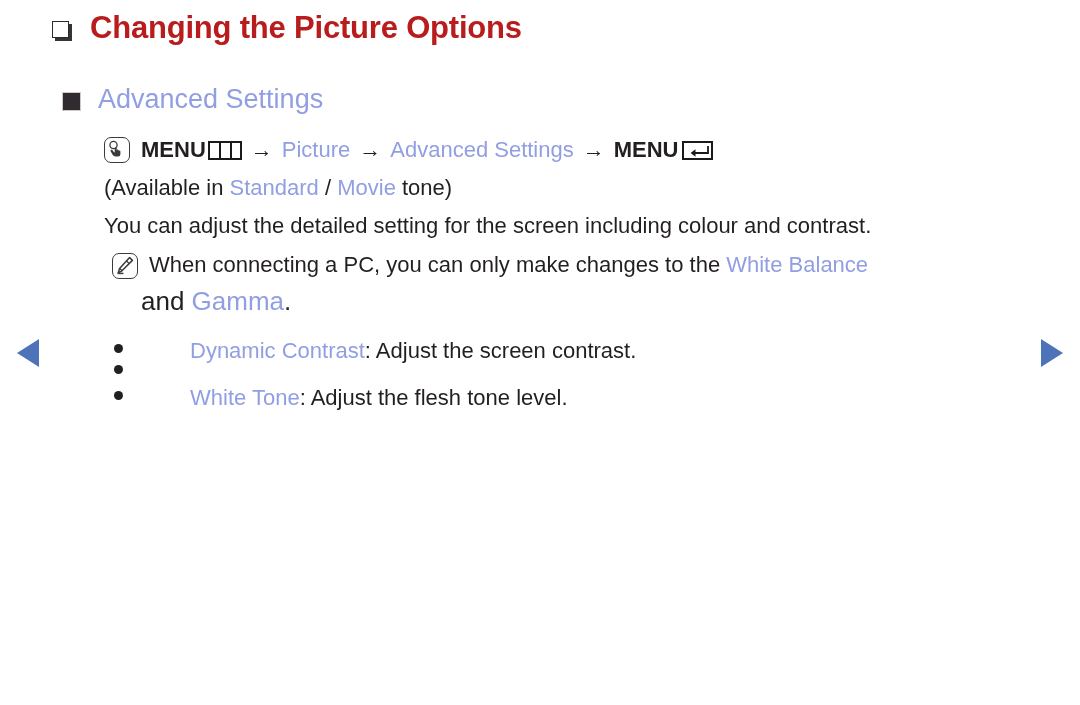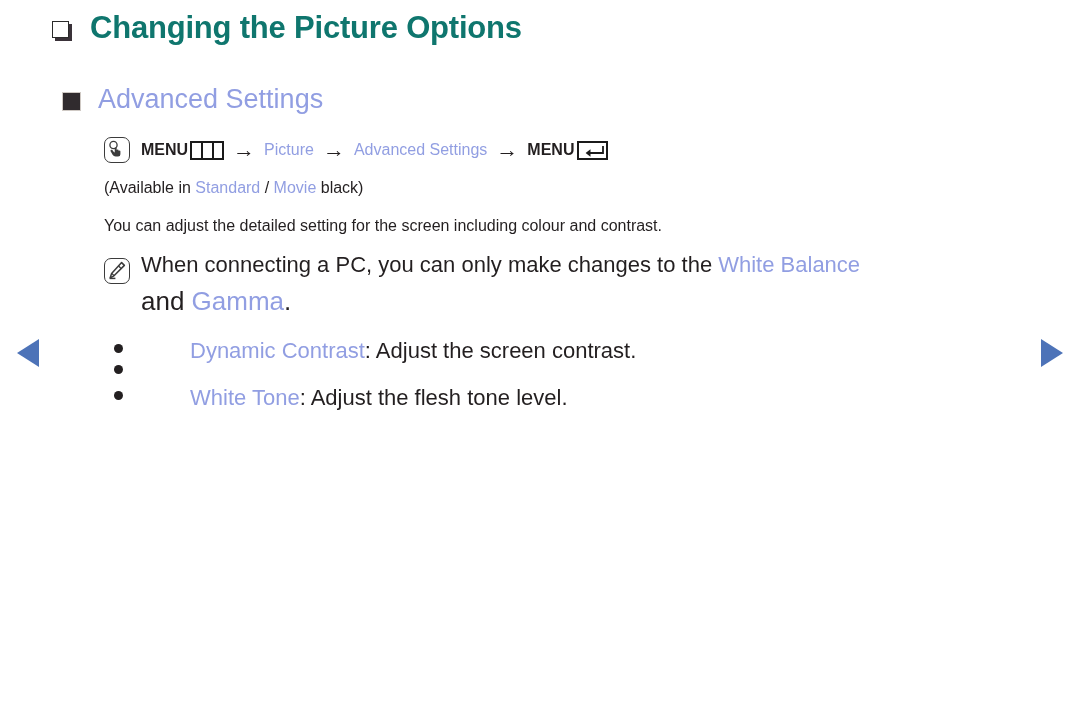--- a/index.html
+++ b/index.html
@@ -48,21 +48,21 @@
     top: 0;
     width: 15px;
     height: 15px;
     background: #ffffff;
     border: 1px solid #2b2b2b;
   }
   .page-title-text {
     font-size: 31px;
     font-weight: bold;
     letter-spacing: -0.2px;
-    color: #0f766e;
+    color: #b91c1c;
     white-space: nowrap;
   }
 
   
   .section-head {
     position: absolute;
     left: 62px;
     top: 84px;
     display: flex;
     align-items: center;
@@ -83,21 +83,21 @@
   }
 
   
   .body-block {
     position: absolute;
     left: 104px;
     top: 131px;
     width: 910px;
   }
   .line {
-    font-size: 16px;
+    font-size: 22px;
     line-height: 38px;
     color: #231f20;
     white-space: nowrap;
   }
   .accent { color: #919ee2; }
   .bold { font-weight: bold; }
 
   
   .menu-path {
     display: flex;
@@ -156,22 +156,23 @@
     box-sizing: border-box;
     position: relative;
     margin-left: 3px;
     vertical-align: -2px;
   }
   .glyph-enter svg { position: absolute; left: 3px; top: 2px; }
 
   
   .note-row {
     display: flex;
-    align-items: flex-end;
+    align-items: flex-start;
     margin-top: 1px;
+    margin-left: 8px;
   }
   .icon-note {
     position: relative;
     width: 26px;
     height: 26px;
     border: 1.6px solid #3b3b3b;
     border-radius: 7px;
     flex: 0 0 auto;
     margin-right: 11px;
     margin-top: 7px;
@@ -271,21 +272,21 @@
     <span class="line bold">MENU</span>
     <span class="glyph-enter">
       <svg width="24" height="13" viewBox="0 0 24 13">
         <path d="M21 1 L21 8 L5 8" fill="none" stroke="#1a1a1a" stroke-width="1.8"></path>
         <path d="M8.5 4.2 L3.6 8 L8.5 11.8 Z" fill="#1a1a1a"></path>
       </svg>
     </span>
   </div>
 
   <div class="line">
-    <span>(Available in </span><span class="accent">Standard</span><span> / </span><span class="accent">Movie</span><span> black)</span>
+    <span>(Available in </span><span class="accent">Standard</span><span> / </span><span class="accent">Movie</span><span> tone)</span>
   </div>
 
   <div class="line">You can adjust the detailed setting for the screen including colour and contrast.</div>
 
   <div class="note-row">
     <span class="icon-note">
       <svg width="23" height="23" viewBox="0 0 23 23">
         <path d="M16.6 3.6 L19.4 6.4 L9.0 16.8 L5.2 18.8 L6.6 14.6 Z" fill="none" stroke="#3b3b3b" stroke-width="1.5" stroke-linejoin="round"></path>
         <path d="M6.8 14.4 L9.1 16.7" stroke="#3b3b3b" stroke-width="1.3"></path>
         <path d="M13.4 6.8 L16.2 9.6" stroke="#3b3b3b" stroke-width="1.3"></path>

